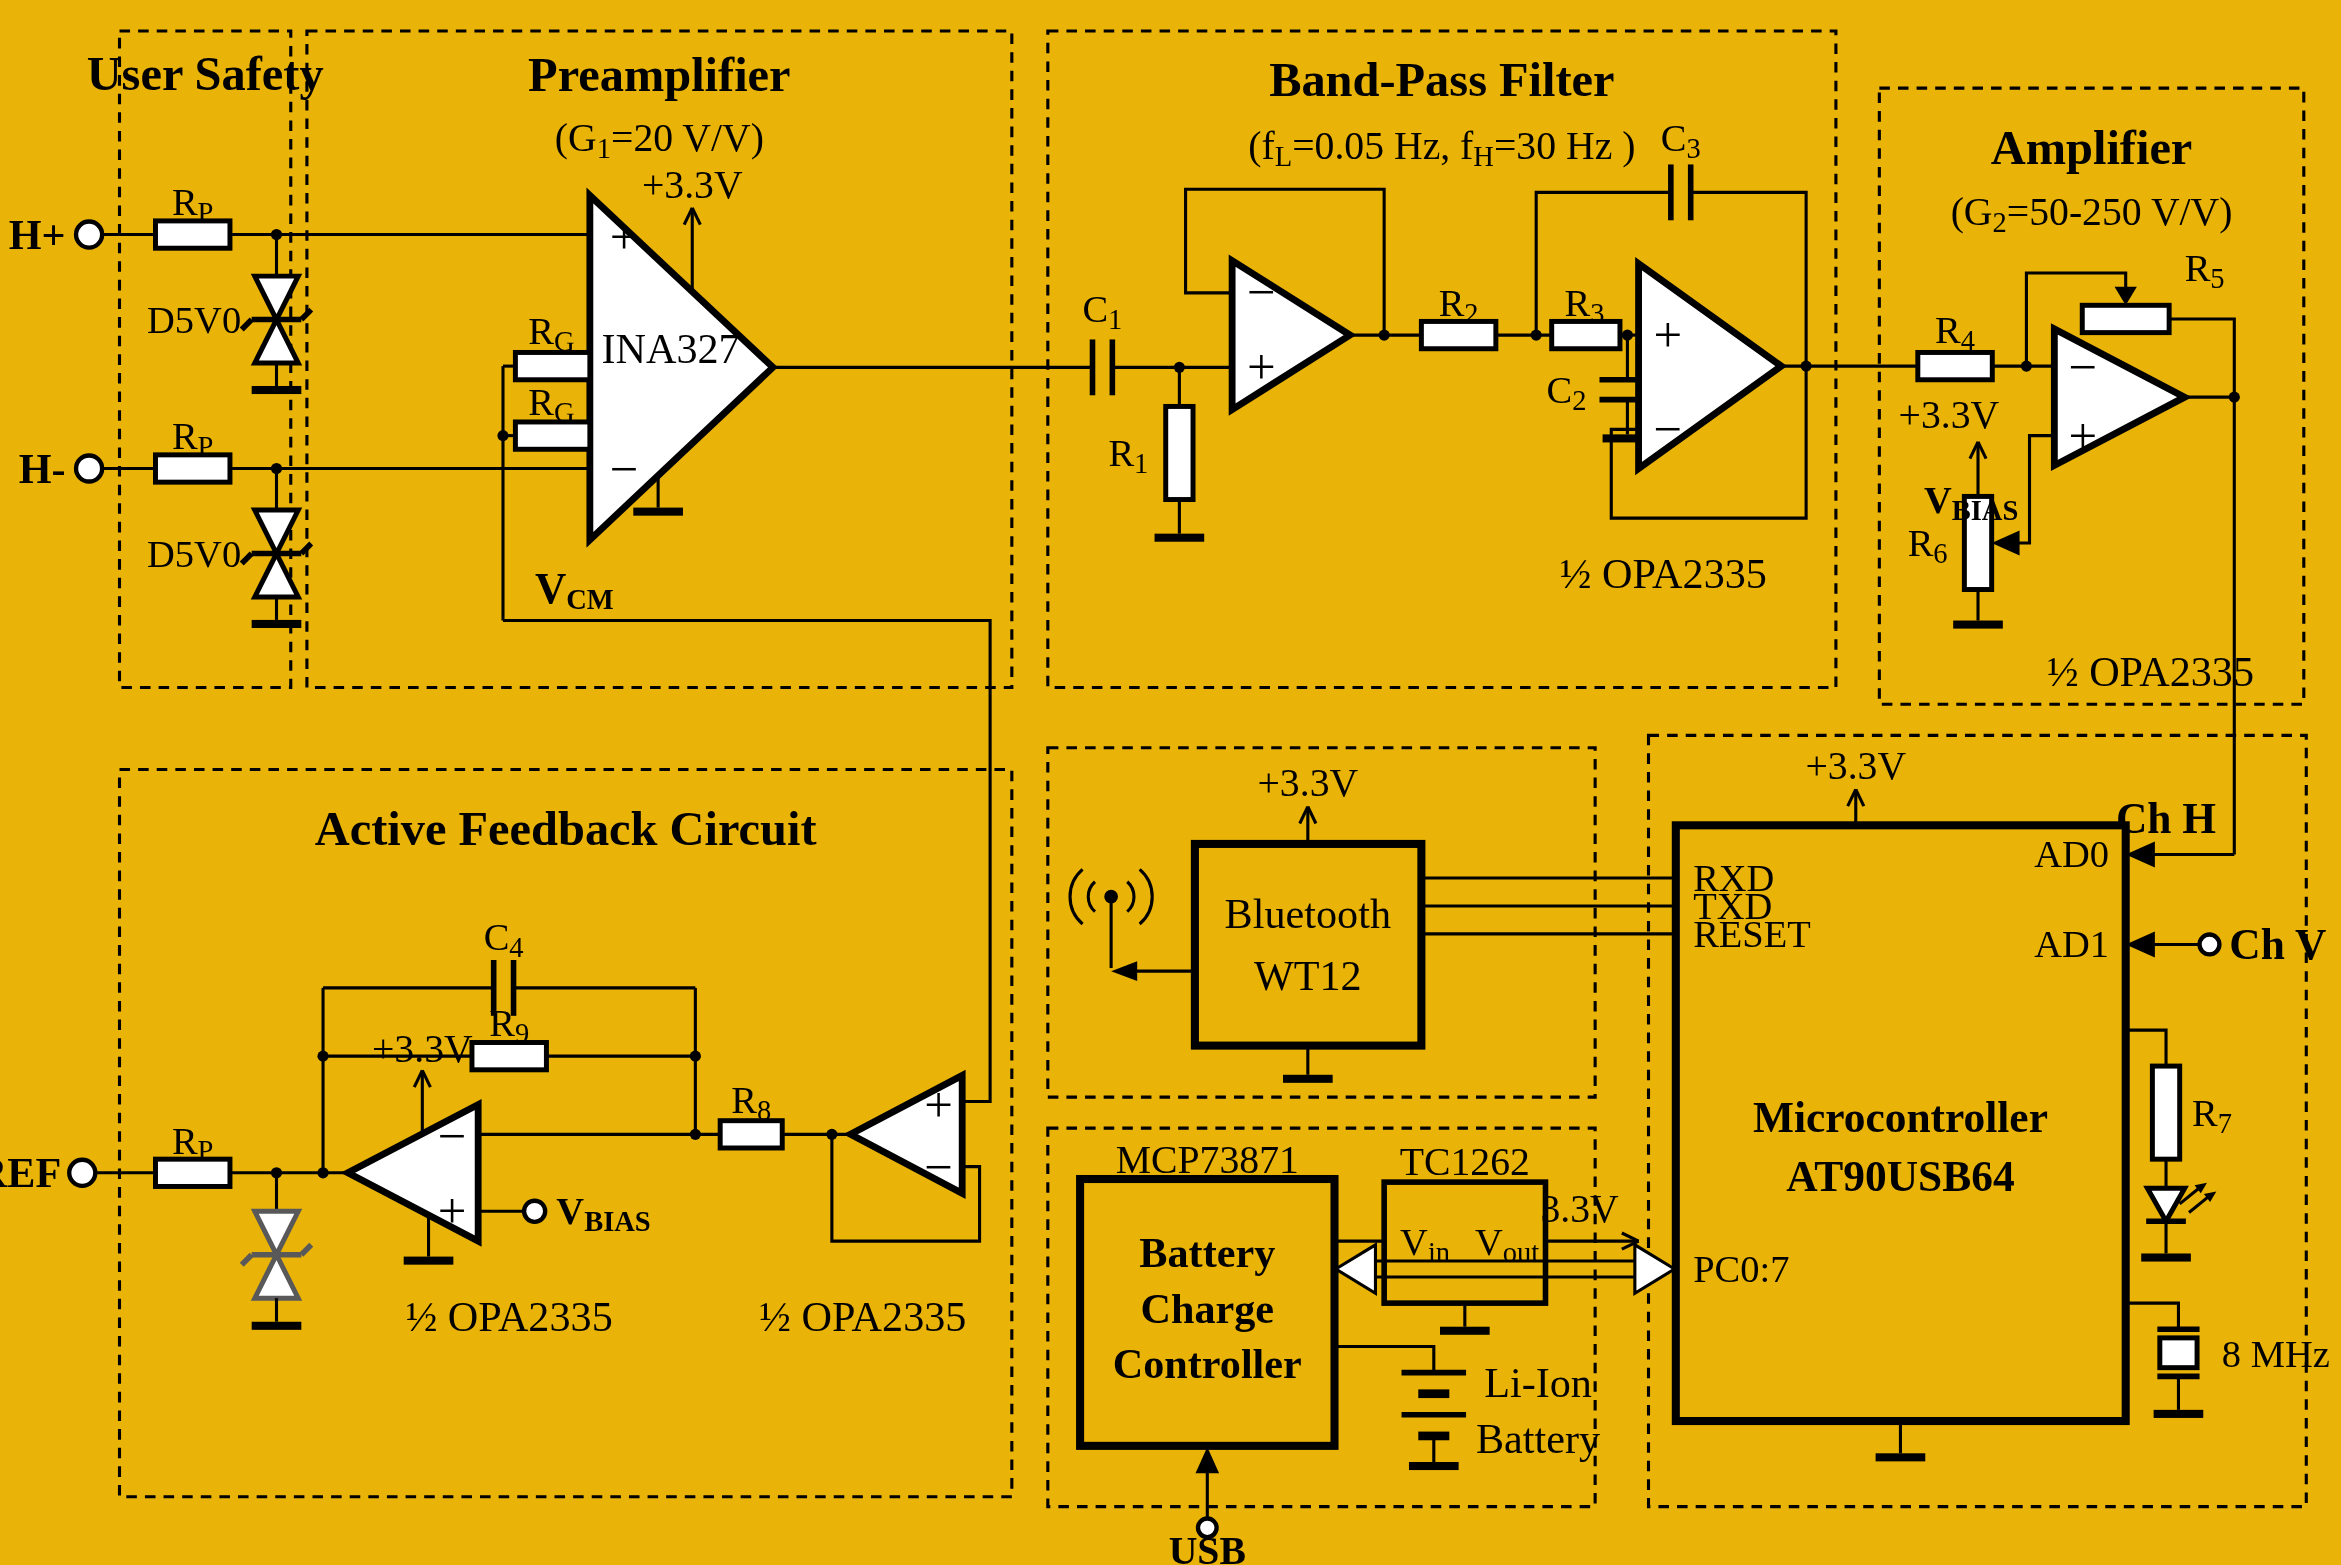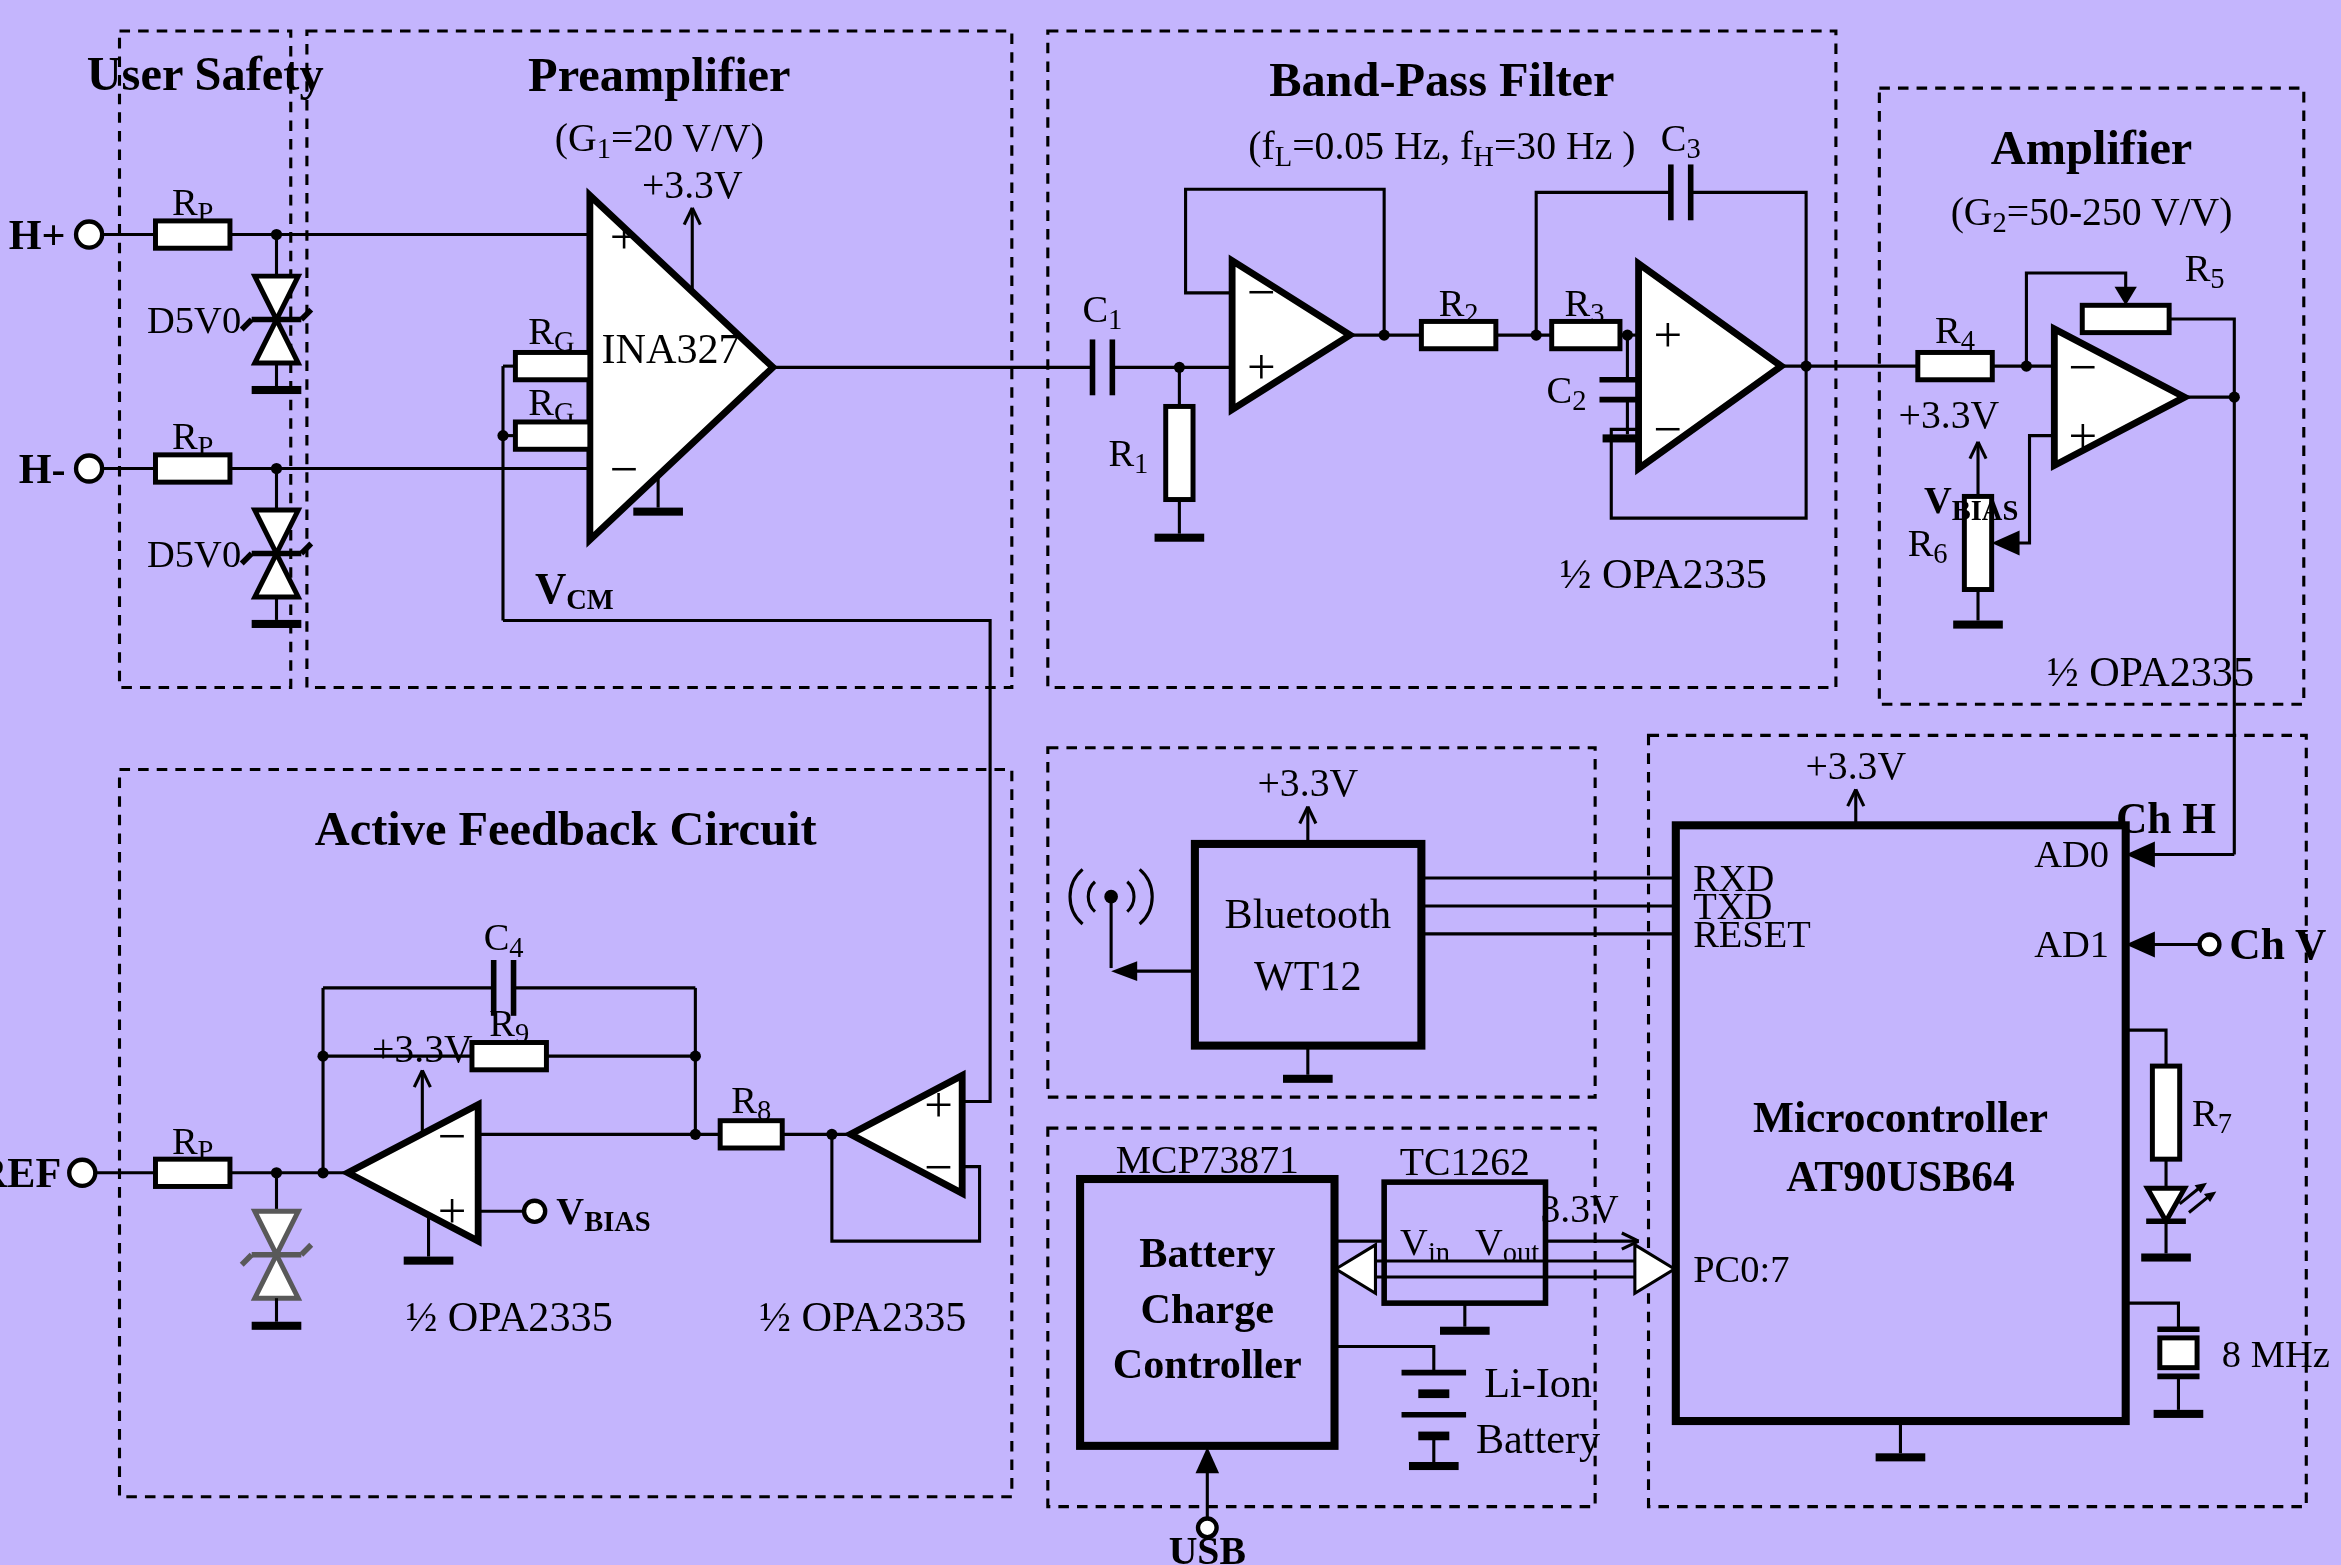--- a/index.html
+++ b/index.html
@@ -1,16 +1,16 @@
 <!DOCTYPE html>
 <html style="font-size:10px"><head>
 <meta charset="utf-8">
 <style>
   html,body{margin:0;padding:0;background:#ffffff}
-  .stage{width:2342px;height:1565px;background:#c4b5fd}
+  .stage{width:2342px;height:1565px;background:#eab308}
   svg{display:block;width:2342px;height:1565px}
   .t{font-family:"Liberation Serif","DejaVu Serif",serif;fill:#000;dominant-baseline:central}
   .b{font-weight:bold}
   .f75{font-size:78px}.f68{font-size:68px}.f64{font-size:64px}.f62{font-size:62px}
   .f60{font-size:62px}.f70{font-size:70px}.f80{font-size:82px}
   .sub{font-size:46px}
   .w{fill:none;stroke:#000;stroke-width:5}
   .w9{fill:none;stroke:#000;stroke-width:9}
   .comp{fill:#fff;stroke:#000;stroke-width:8}
   .op{fill:#fff;stroke:#000;stroke-width:11;stroke-linejoin:miter}

